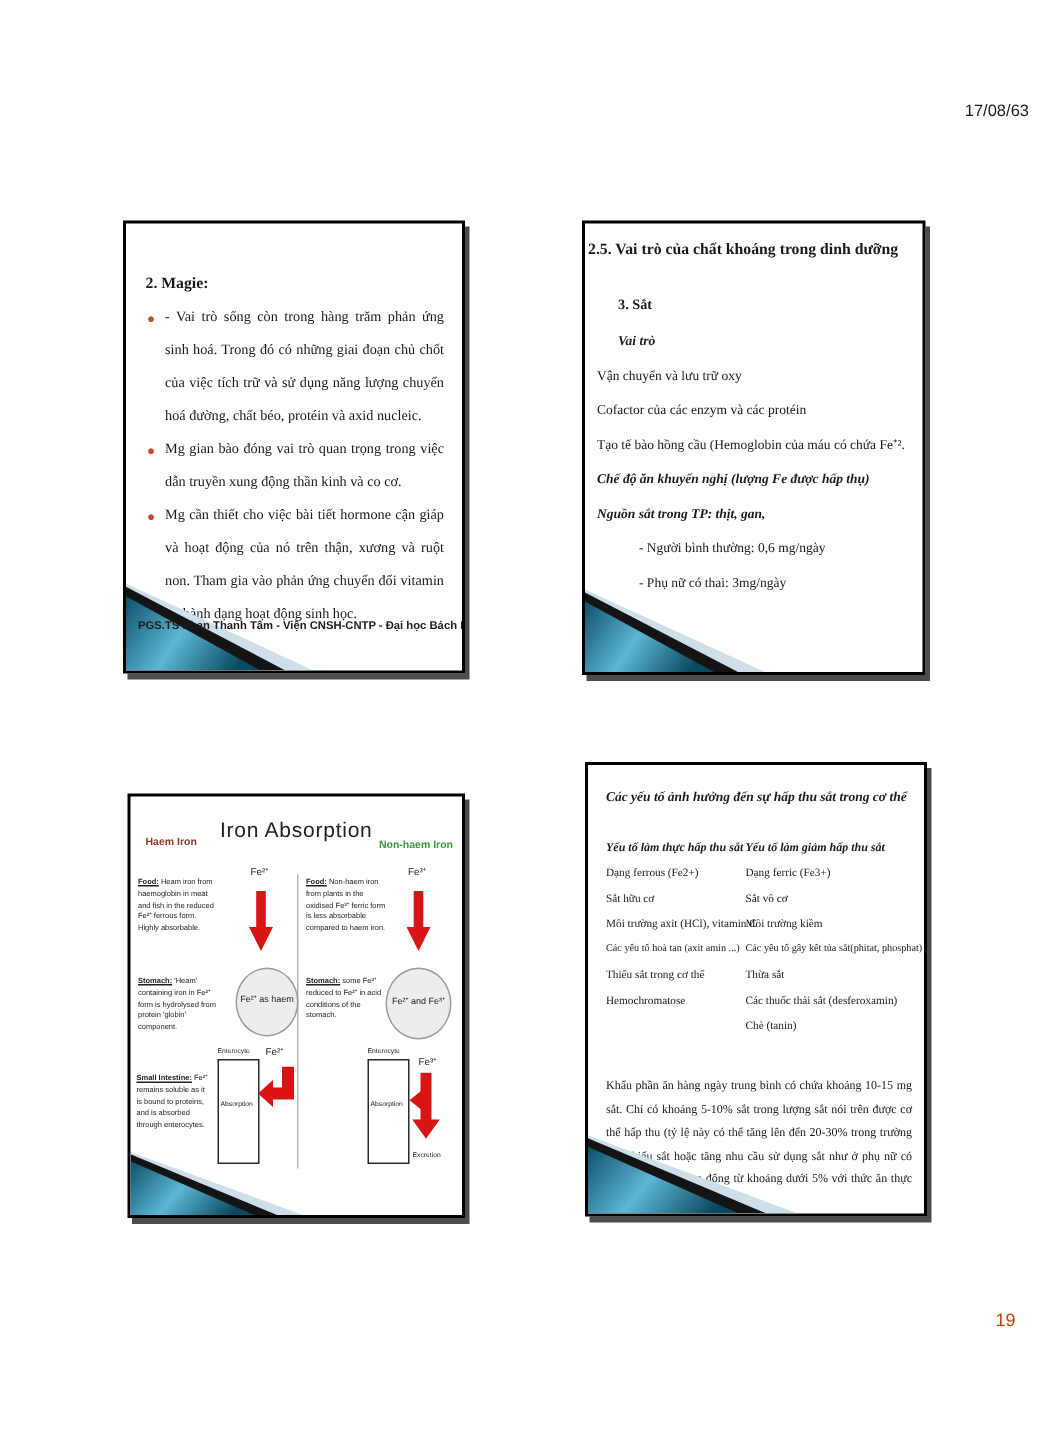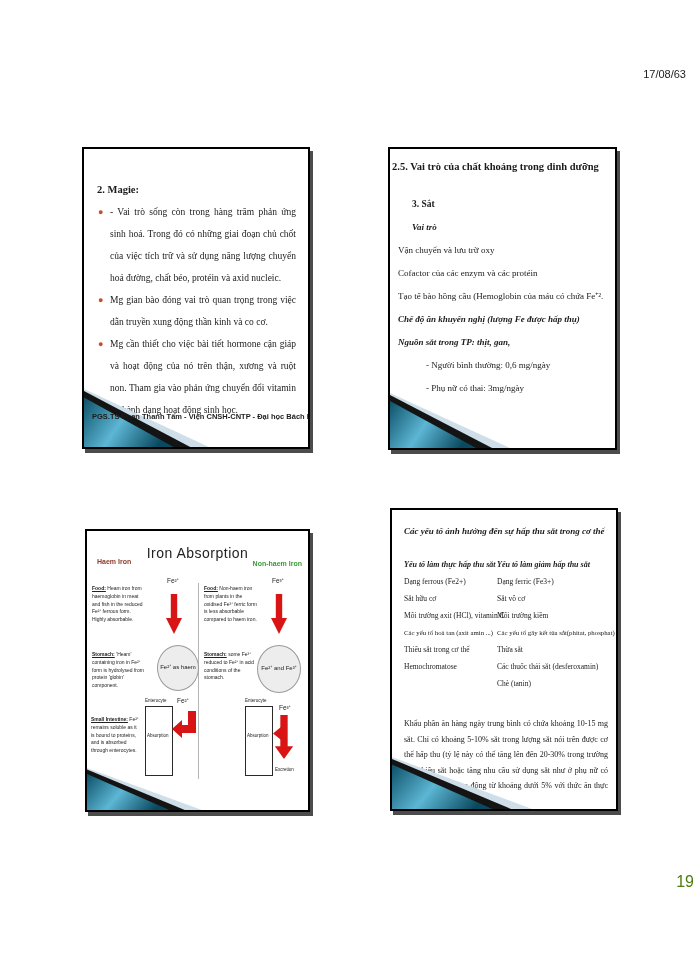--- a/index.html
+++ b/index.html
@@ -1,21 +1,21 @@
 <!DOCTYPE html>
 <html><head>
 <meta charset="utf-8">
 <style>
   html,body{margin:0;padding:0;}
   body{width:700px;height:960px;background:#ffffff;position:relative;overflow:hidden;
        font-family:"Liberation Serif",serif;color:#1a1a1a;}
   .date{position:absolute;top:68px;right:14px;font-family:"Liberation Sans",sans-serif;
         font-size:11px;color:#1c1c1c;}
-  .pagenum{position:absolute;top:873px;right:6px;font-family:"Liberation Sans",sans-serif;
-        font-size:16px;color:#4d7c0f;}
+  .pagenum{position:absolute;top:873px;right:23px;font-family:"Liberation Sans",sans-serif;
+        font-size:12px;color:#c2410c;}
   .slide{position:absolute;background:#fff;border:2px solid #000000;
          box-shadow:3px 4px 0 rgba(45,45,45,.85);overflow:hidden;}
   #s1{left:82px;top:147px;width:224px;height:298px;}
   #s2{left:388px;top:147px;width:225px;height:299px;}
   #s3{left:85px;top:529px;width:221px;height:279px;}
   #s4{left:390px;top:508px;width:224px;height:299px;}
   .deco{position:absolute;left:0;bottom:0;z-index:3;pointer-events:none;}
   
   .s1-content{position:absolute;left:13px;right:12px;top:30px;z-index:1;
               font-size:9.5px;line-height:22px;text-align:justify;}

